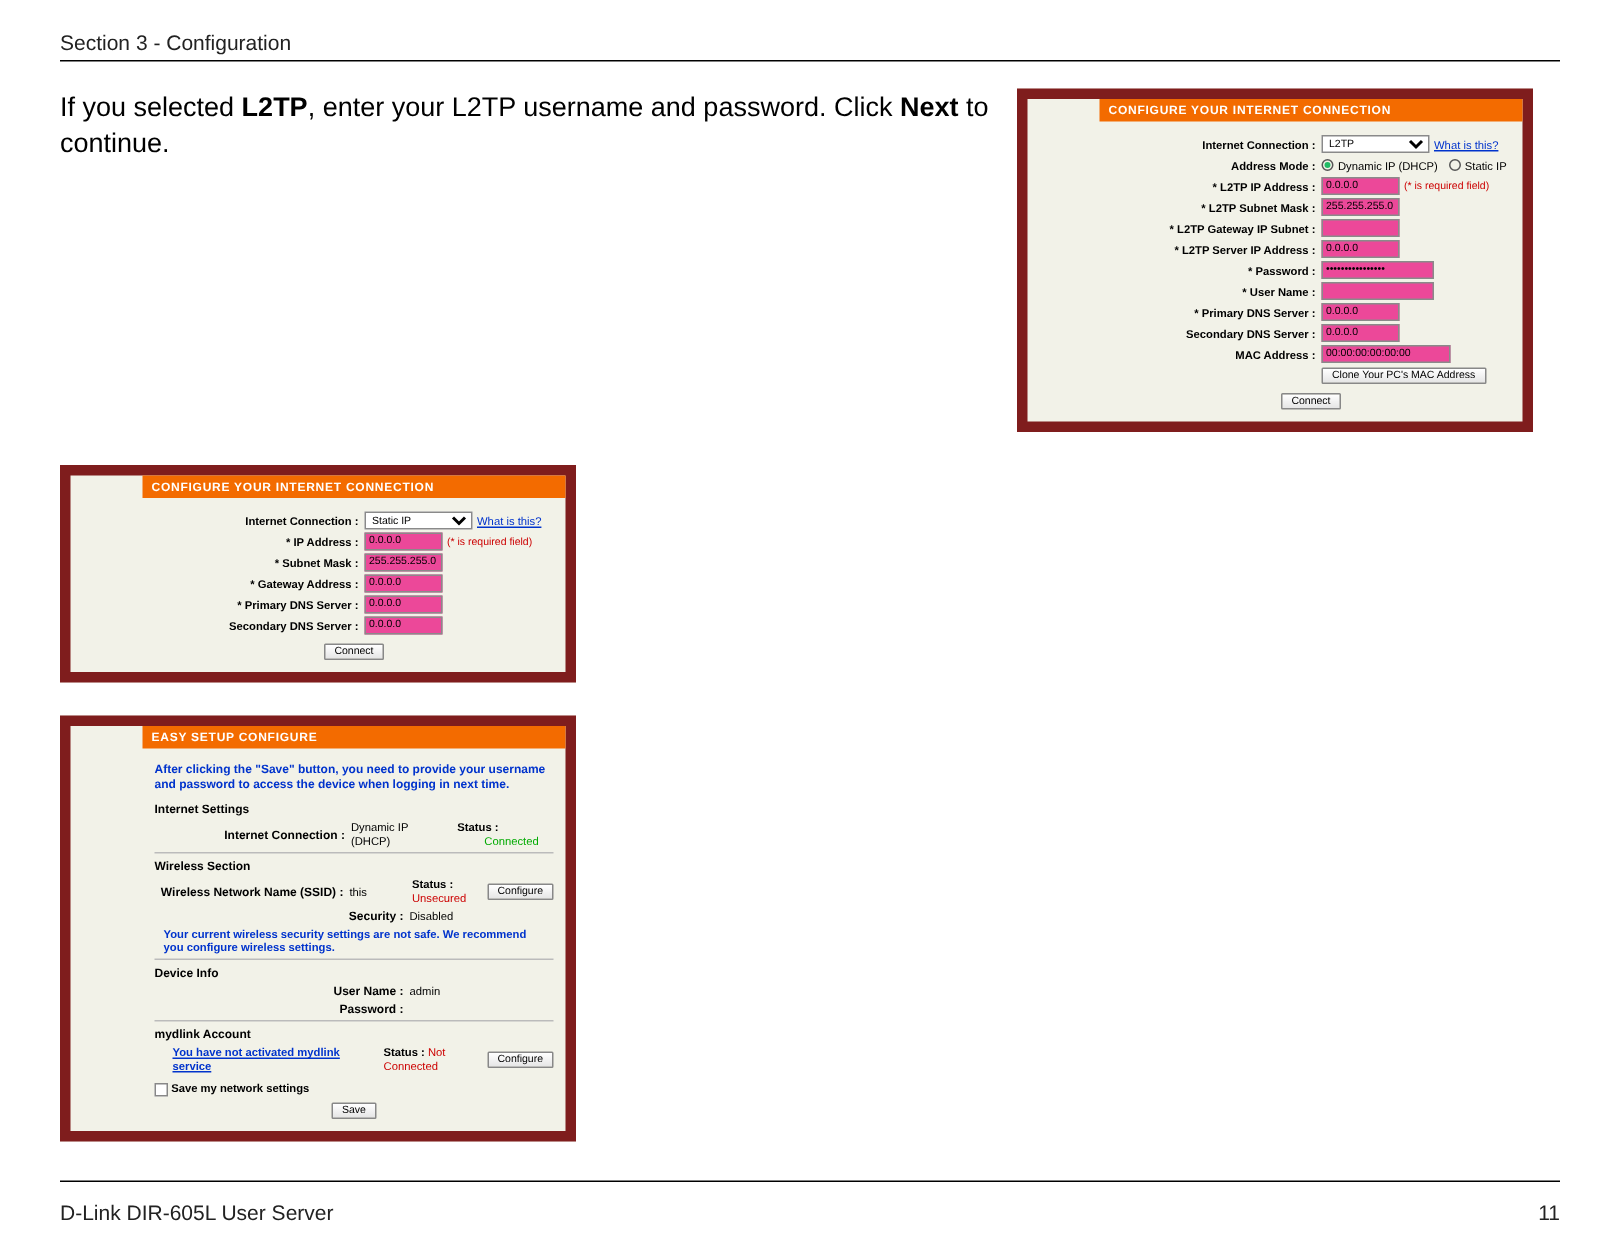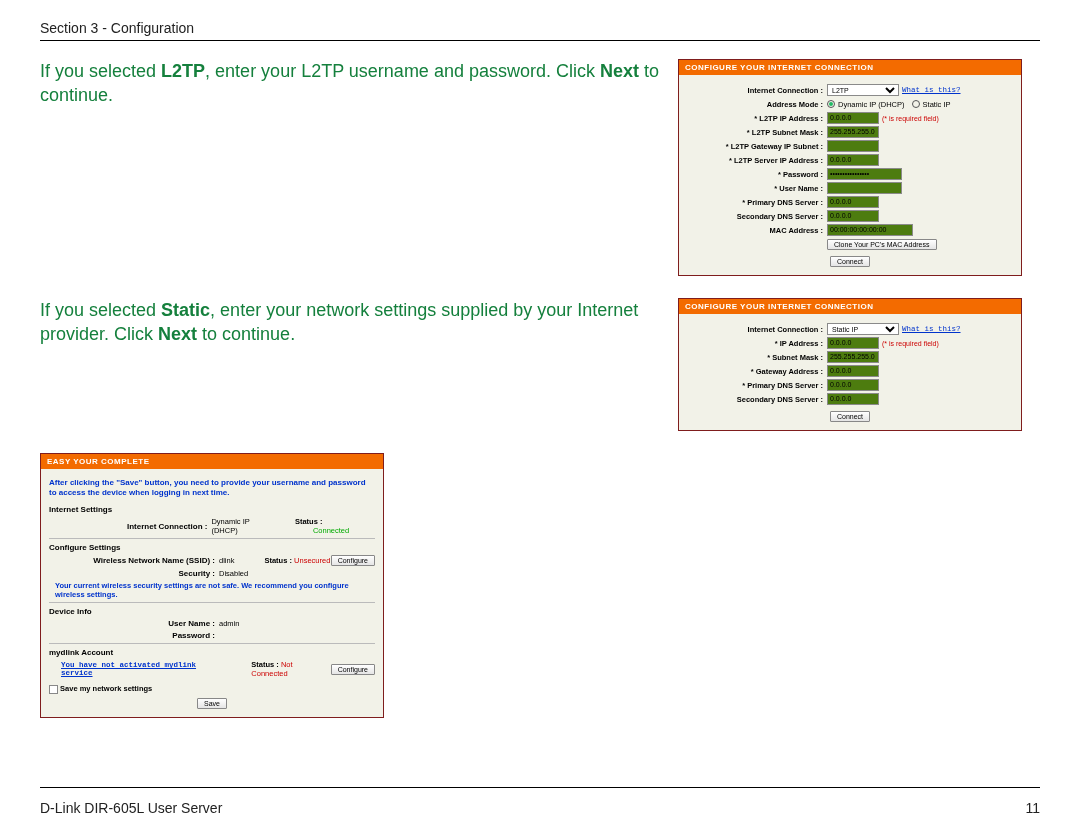--- a/index.html
+++ b/index.html
@@ -9,60 +9,61 @@
     width: 1080px;
     height: 834px;
     position: relative;
     padding: 20px 40px;
   }
   .header-line { font-size: 14px; color: #222; margin-bottom: 4px; }
   hr.rule { border: none; border-top: 1px solid #000; margin: 4px 0 18px 0; }
   hr.rule-bottom { border: none; border-top: 1px solid #000; margin: 8px 0 6px 0; }
   .footer { display: flex; justify-content: space-between; font-size: 14px; color: #222; position: absolute; left: 40px; right: 40px; bottom: 18px; }
   .content-row { display: flex; align-items: flex-start; gap: 18px; margin-bottom: 22px; }
-  .instruction { font-size: 18px; color: #15803d; line-height: 1.35; max-width: 620px; }
+  .instruction { font-size: 18px; color: #000000; line-height: 1.35; max-width: 620px; }
   .instruction b { font-weight: 700; }
   .panel {
-    border: 1px solid #7f1d1d;
+    border: 7px solid #7f1d1d;
     background: #f2f2e8;
     width: 344px;
     flex-shrink: 0;
     font-size: 7.5px;
+    padding-left: 48px;
   }
   .panel-header {
     background: #f36b00;
     color: #fff;
     font-weight: bold;
     font-size: 8px;
     letter-spacing: 0.5px;
     padding: 3px 6px;
   }
   .panel-body { padding: 7px 8px 8px 8px; }
   .form-row { display: flex; align-items: center; margin: 2px 0; min-height: 12px; }
   .form-label { width: 140px; text-align: right; font-weight: bold; color: #000; padding-right: 4px; font-size: 7.5px; }
   .form-field { display: flex; align-items: center; gap: 3px; flex: 1; }
   .fld-input {
     border: 1px solid #8a8a8a;
-    background: #4d7c0f;
+    background: #ec4899;
     height: 12px;
     line-height: 12px;
     padding: 0 2px;
     font-size: 7px;
     width: 52px;
   }
   .fld-input.wide { width: 75px; }
   .fld-input.mac { width: 86px; }
   .fld-select {
     border: 1px solid #8a8a8a;
     background: #fff;
     height: 12px;
     font-size: 7px;
     width: 72px;
   }
-  .link { color: #0033cc; text-decoration: underline; cursor: pointer; font-family: Liberation Mono, monospace; }
+  .link { color: #0033cc; text-decoration: underline; cursor: pointer; }
   .req-note { color: #c00; font-size: 7px; }
   .btn {
     border: 1px solid #888;
     background: linear-gradient(#fff,#e5e5e5);
     font-size: 7px;
     padding: 1px 6px;
     cursor: pointer;
     border-radius: 1px;
   }
   .center-row { text-align: center; margin-top: 6px; }
@@ -171,23 +172,20 @@
         <div class="form-field">
             <button class="btn">Clone Your PC's MAC Address</button>
           </div>
       </div>
       <div class="center-row"><button class="btn">Connect</button></div>
     </div>
   </div>
 </div>
 
 <div class="content-row">
-  <div class="instruction">
-    <span>If you selected </span><b>Static</b><span>, enter your network settings supplied by your Internet provider. Click </span><b>Next</b><span> to continue.</span>
-  </div>
   <div class="panel">
     <div class="panel-header">CONFIGURE YOUR INTERNET CONNECTION</div>
     <div class="panel-body">
       <div class="form-row">
         <div class="form-label">Internet Connection :</div>
         <div class="form-field">
           <select class="fld-select"><option>Static IP</option></select>
           <span class="link">What is this?</span>
         </div>
       </div>
@@ -222,36 +220,36 @@
             <input class="fld-input" value="0.0.0.0" style="">
           </div>
       </div>
       <div class="center-row"><button class="btn">Connect</button></div>
     </div>
   </div>
 </div>
 
 <div class="content-row">
   <div class="panel panel3">
-    <div class="panel-header">EASY YOUR COMPLETE</div>
+    <div class="panel-header">EASY SETUP CONFIGURE</div>
     <div class="panel-body">
       <div class="note">After clicking the "Save" button, you need to provide your username and password to access the device when logging in next time.</div>
 
       <div class="section-h">Internet Settings</div>
       <div class="row-flex" style="margin:3px 0">
         <div class="lbl">Internet Connection :</div>
         <span>Dynamic IP (DHCP)</span>
         <span style="margin-left:20px"><b>Status :</b> <span class="status-green">Connected</span></span>
       </div>
       <hr>
 
-      <div class="section-h">Configure Settings</div>
+      <div class="section-h">Wireless Section</div>
       <div class="row-flex" style="margin:3px 0">
         <div class="lbl">Wireless Network Name (SSID) :</div>
-        <span>dlink</span>
+        <span>this</span>
         <span style="margin-left:30px"><b>Status :</b> <span class="status-red">Unsecured</span></span>
         <button class="btn cfg-btn" style="margin-left:auto">Configure</button>
       </div>
       <div class="row-flex">
         <div class="lbl">Security :</div>
         <span>Disabled</span>
       </div>
       <div class="warn">Your current wireless security settings are not safe. We recommend you configure wireless settings.</div>
       <hr>
 

